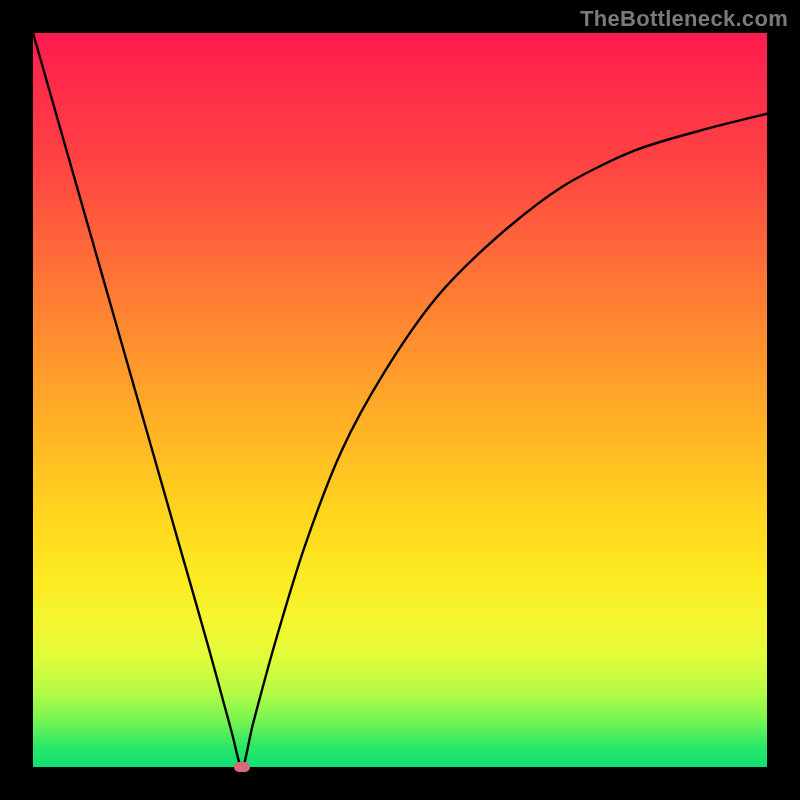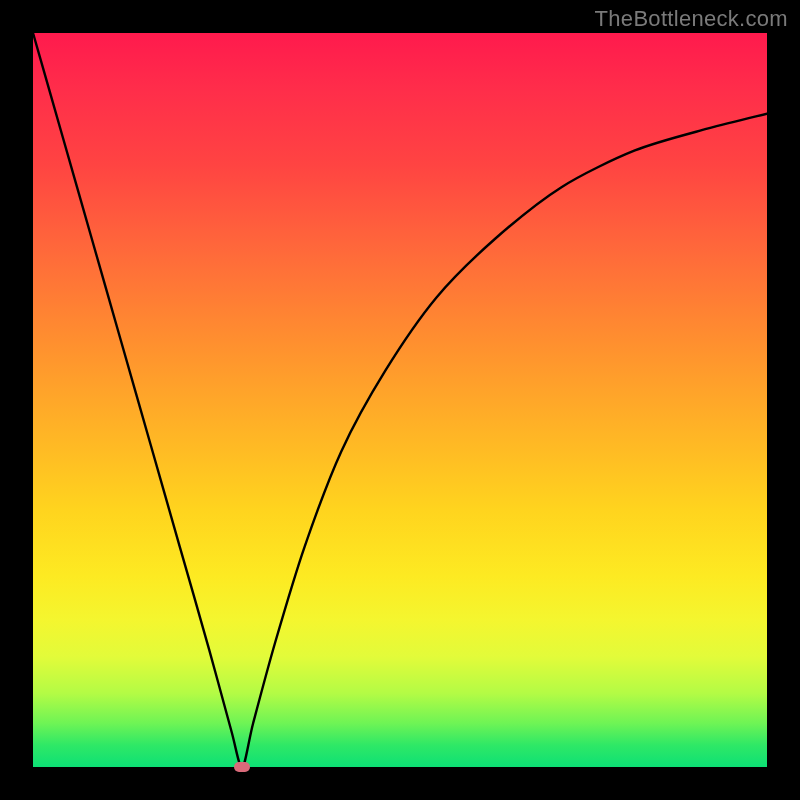--- a/index.html
+++ b/index.html
@@ -40,21 +40,21 @@
       #2fe866 97%,
       #0de075 100%
     );
   }
   .watermark {
     position: absolute;
     top: 6px;
     right: 12px;
     color: #7a7a7a;
     font-size: 22px;
-    font-weight: 400;
+    font-weight: 700;
     letter-spacing: 0.3px;
     user-select: none;
     text-align: right;
   }
   svg.curve {
     position: absolute;
     left: 0;
     top: 0;
     width: 734px;
     height: 734px;

